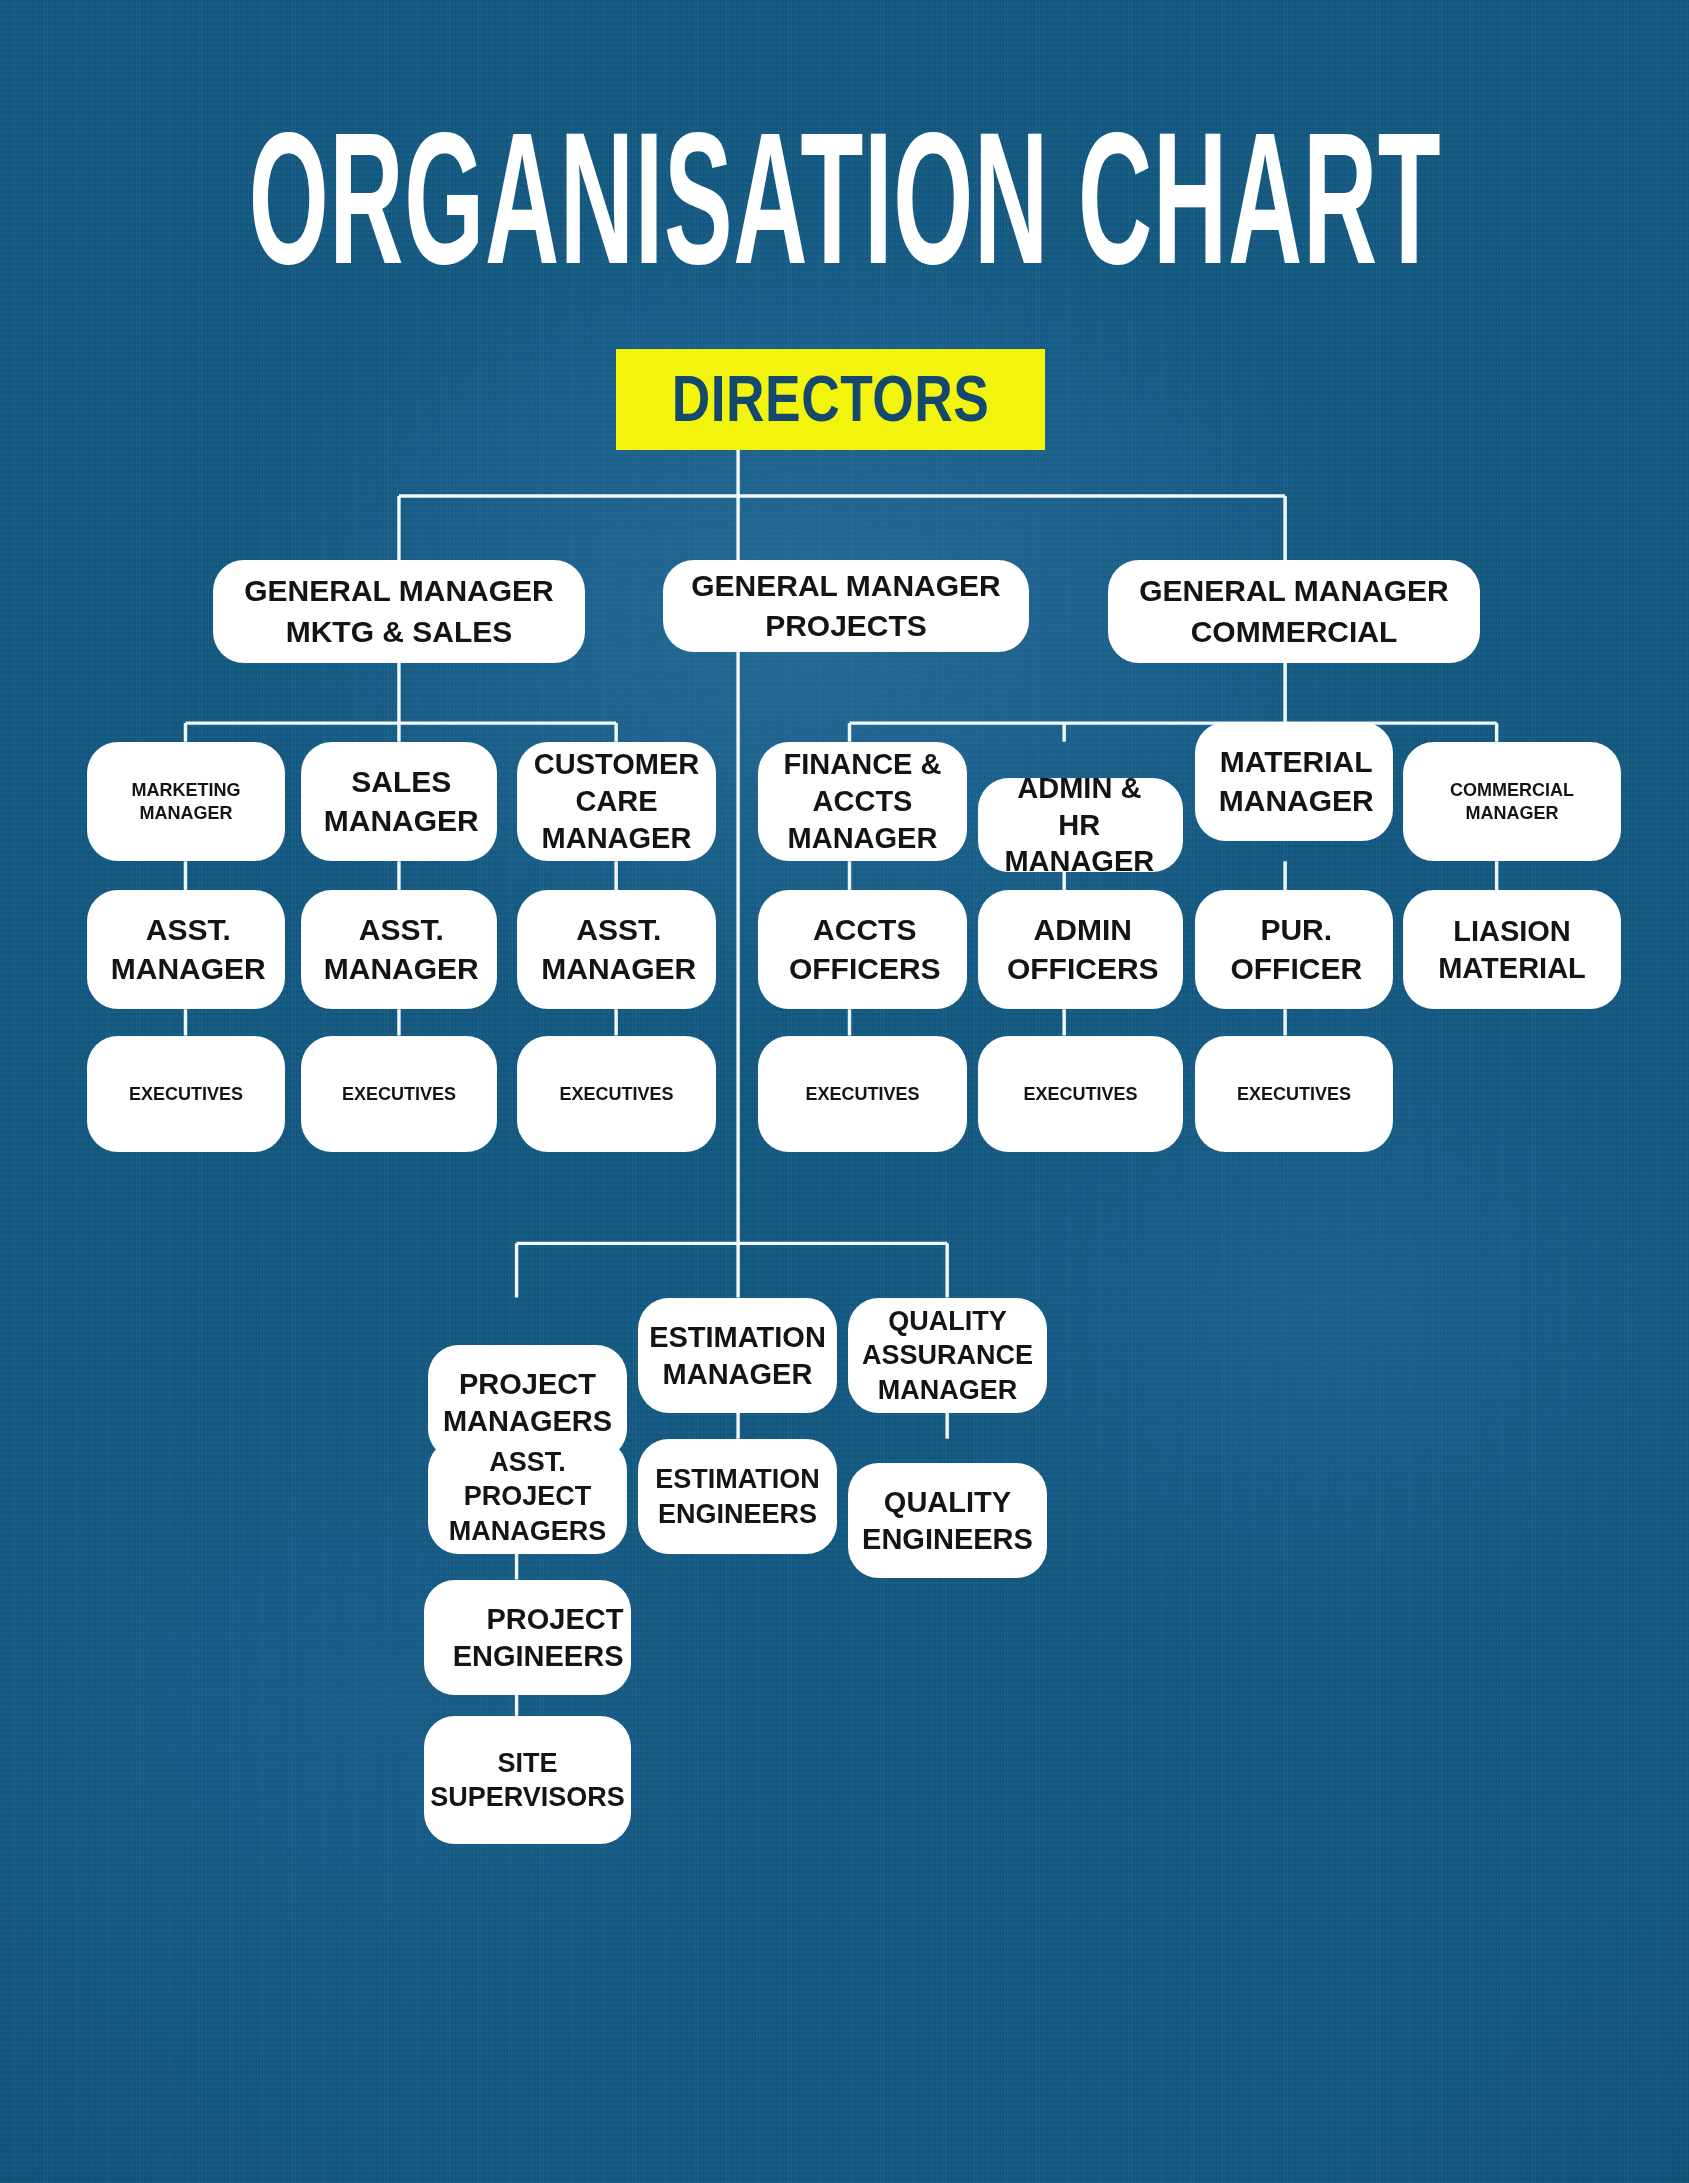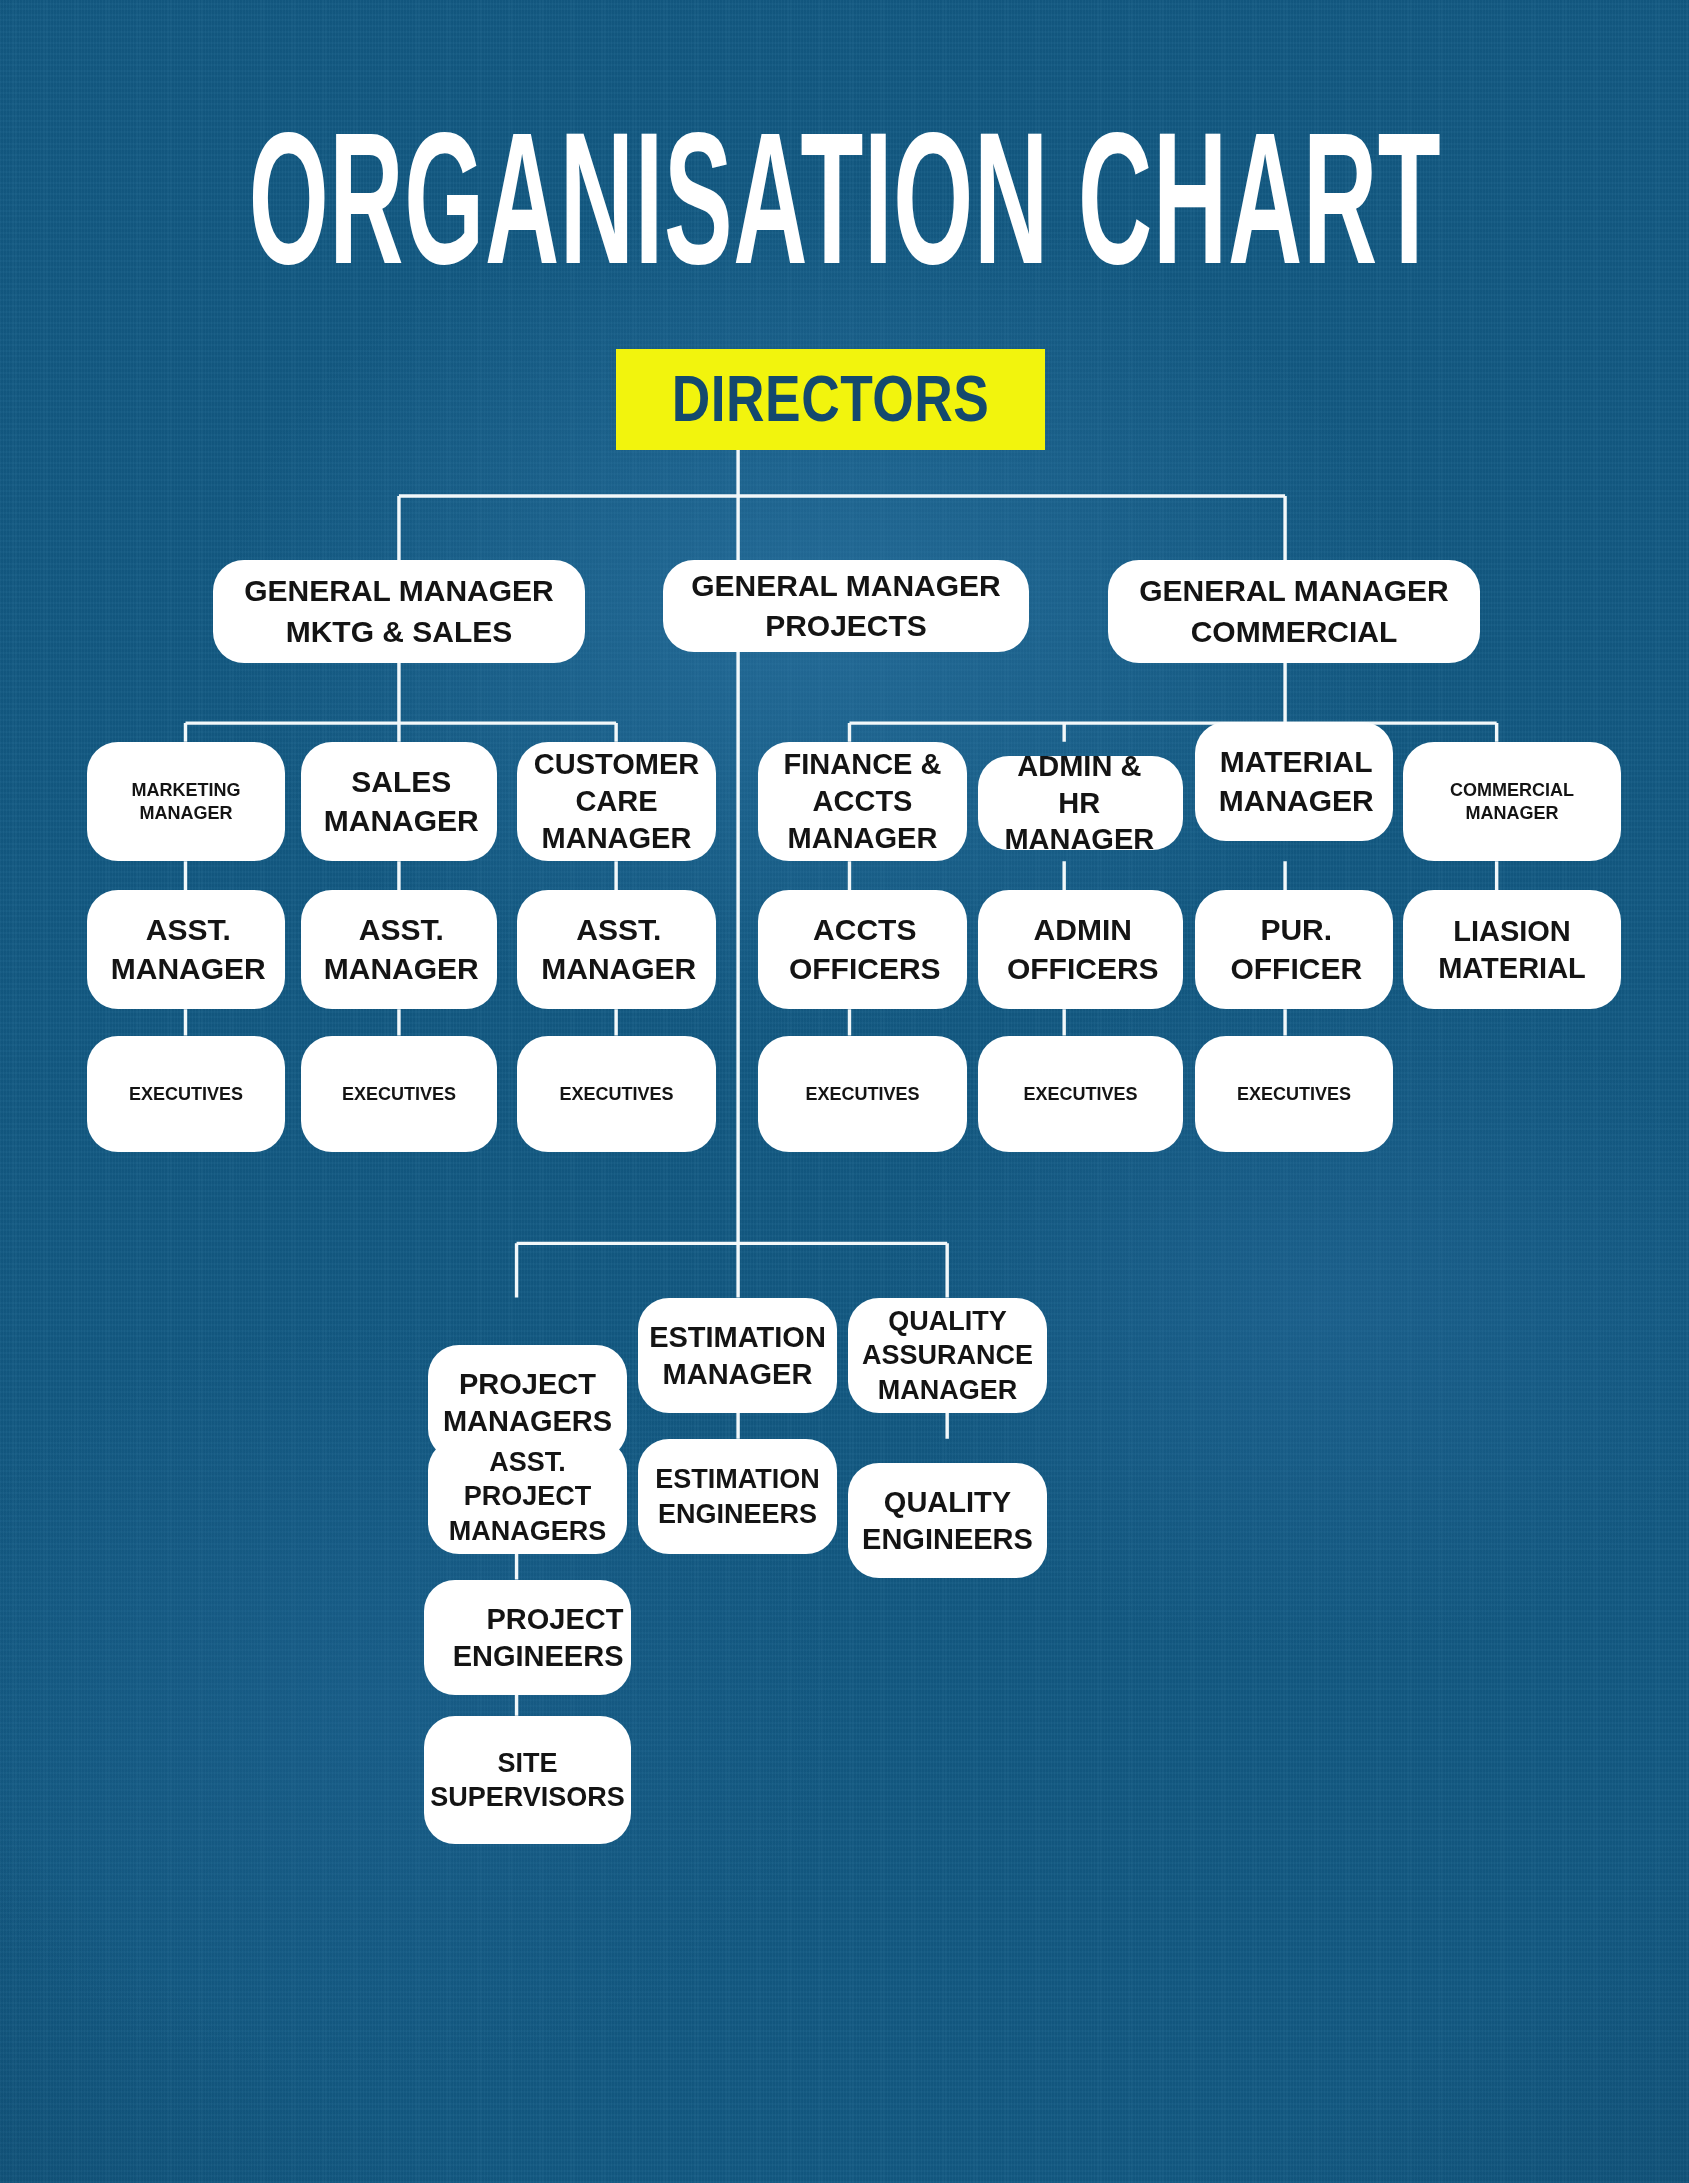--- a/index.html
+++ b/index.html
@@ -98,21 +98,21 @@
   #n-b0c1l0 { left: 301px; top: 742px; width: 196px; height: 119px; }
   #n-b0c2l0 { left: 517px; top: 742px; width: 199px; height: 119px; }
   #n-b0c0l1 { left: 87px; top: 890px; width: 198px; height: 119px; }
   #n-b0c1l1 { left: 301px; top: 890px; width: 196px; height: 119px; }
   #n-b0c2l1 { left: 517px; top: 890px; width: 199px; height: 119px; }
   #n-b0c0l2 { left: 87px; top: 1036px; width: 198px; height: 116px; }
   #n-b0c1l2 { left: 301px; top: 1036px; width: 196px; height: 116px; }
   #n-b0c2l2 { left: 517px; top: 1036px; width: 199px; height: 116px; }
 
   #n-b2c0l0 { left: 758px; top: 742px; width: 209px; height: 119px; }
-  #n-b2c1l0 { left: 978px; top: 756px; width: 205px; height: 94px; padding-left: 20px; }
+  #n-b2c1l0 { left: 978px; top: 778px; width: 205px; height: 94px; padding-left: 20px; }
   #n-b2c2l0 { left: 1195px; top: 722px; width: 198px; height: 119px; }
   #n-b2c3l0 { left: 1403px; top: 742px; width: 218px; height: 119px; }
   #n-b2c0l1 { left: 758px; top: 890px; width: 209px; height: 119px; }
   #n-b2c1l1 { left: 978px; top: 890px; width: 205px; height: 119px; }
   #n-b2c2l1 { left: 1195px; top: 890px; width: 198px; height: 119px; }
   #n-b2c3l1 { left: 1403px; top: 890px; width: 218px; height: 119px; }
   #n-b2c0l2 { left: 758px; top: 1036px; width: 209px; height: 116px; }
   #n-b2c1l2 { left: 978px; top: 1036px; width: 205px; height: 116px; }
   #n-b2c2l2 { left: 1195px; top: 1036px; width: 198px; height: 116px; }
 

